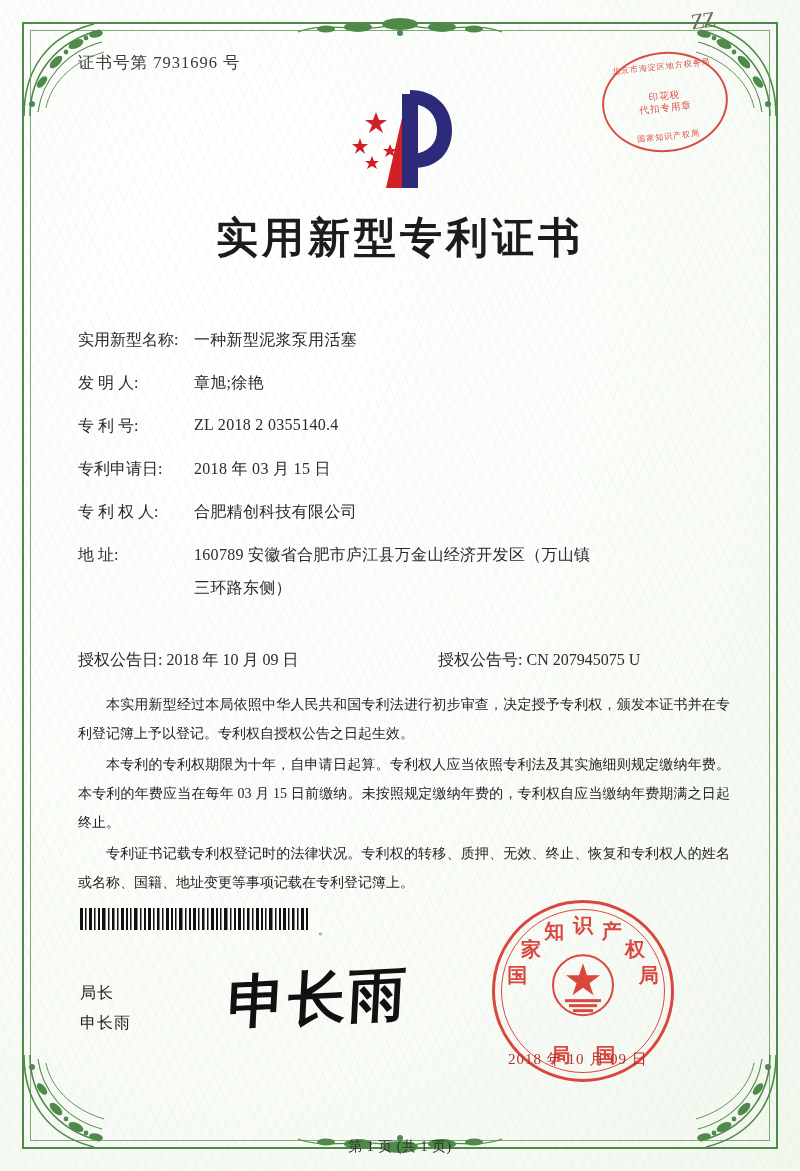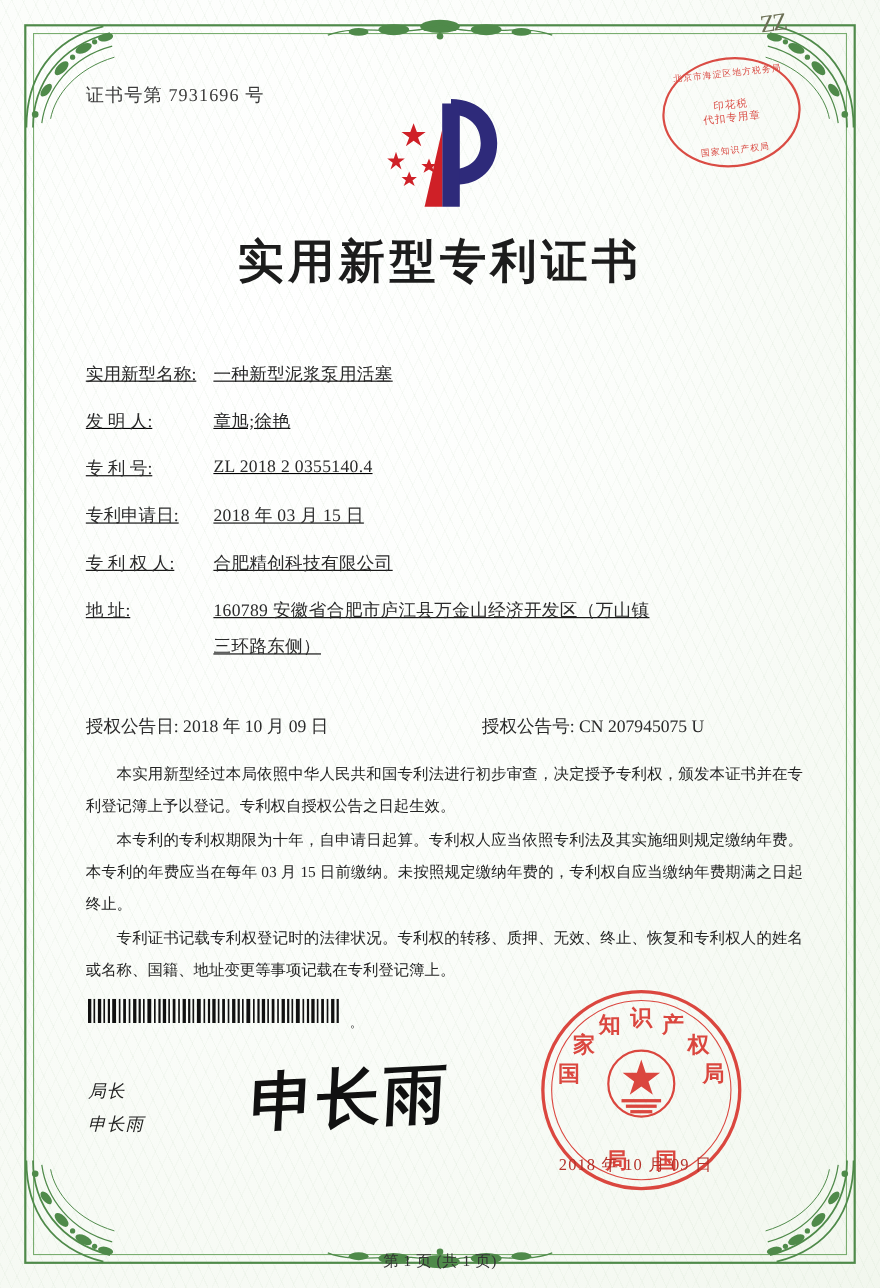--- a/index.html
+++ b/index.html
@@ -76,21 +76,21 @@
 
   
   .content {
     position: absolute;
     left: 0; top: 0; right: 0; bottom: 0;
     z-index: 4;
   }
   .cert-no {
     position: absolute;
     left: 78px;
-    top: 76px;
+    top: 52px;
     font-size: 16.5px;
     color: #3b3b3b;
     letter-spacing: 1px;
   }
 
   
   .logo {
     position: absolute;
     left: 340px;
     top: 84px;
@@ -146,21 +146,20 @@
     font-weight: bold;
     letter-spacing: 4px;
     color: #1c1c1c;
   }
 
   .fields {
     position: absolute;
     left: 78px;
     top: 330px;
     width: 650px;
-    text-decoration: underline;
   }
   .field-row {
     display: flex;
     align-items: flex-start;
     margin-bottom: 22px;
     font-size: 16px;
     color: #2a2a2a;
   }
   .field-label {
     width: 116px;
@@ -215,21 +214,20 @@
   }
 
   .sig-block {
     position: absolute;
     left: 80px;
     top: 978px;
     font-size: 16px;
     color: #222;
     line-height: 30px;
     letter-spacing: 1px;
-    font-style: italic;
   }
   .handsign {
     position: absolute;
     left: 228px;
     top: 960px;
     font-family: "DejaVu Serif", serif;
     font-size: 58px;
     color: #111;
     letter-spacing: 2px;
     transform: rotate(-3deg) skewX(-6deg);

